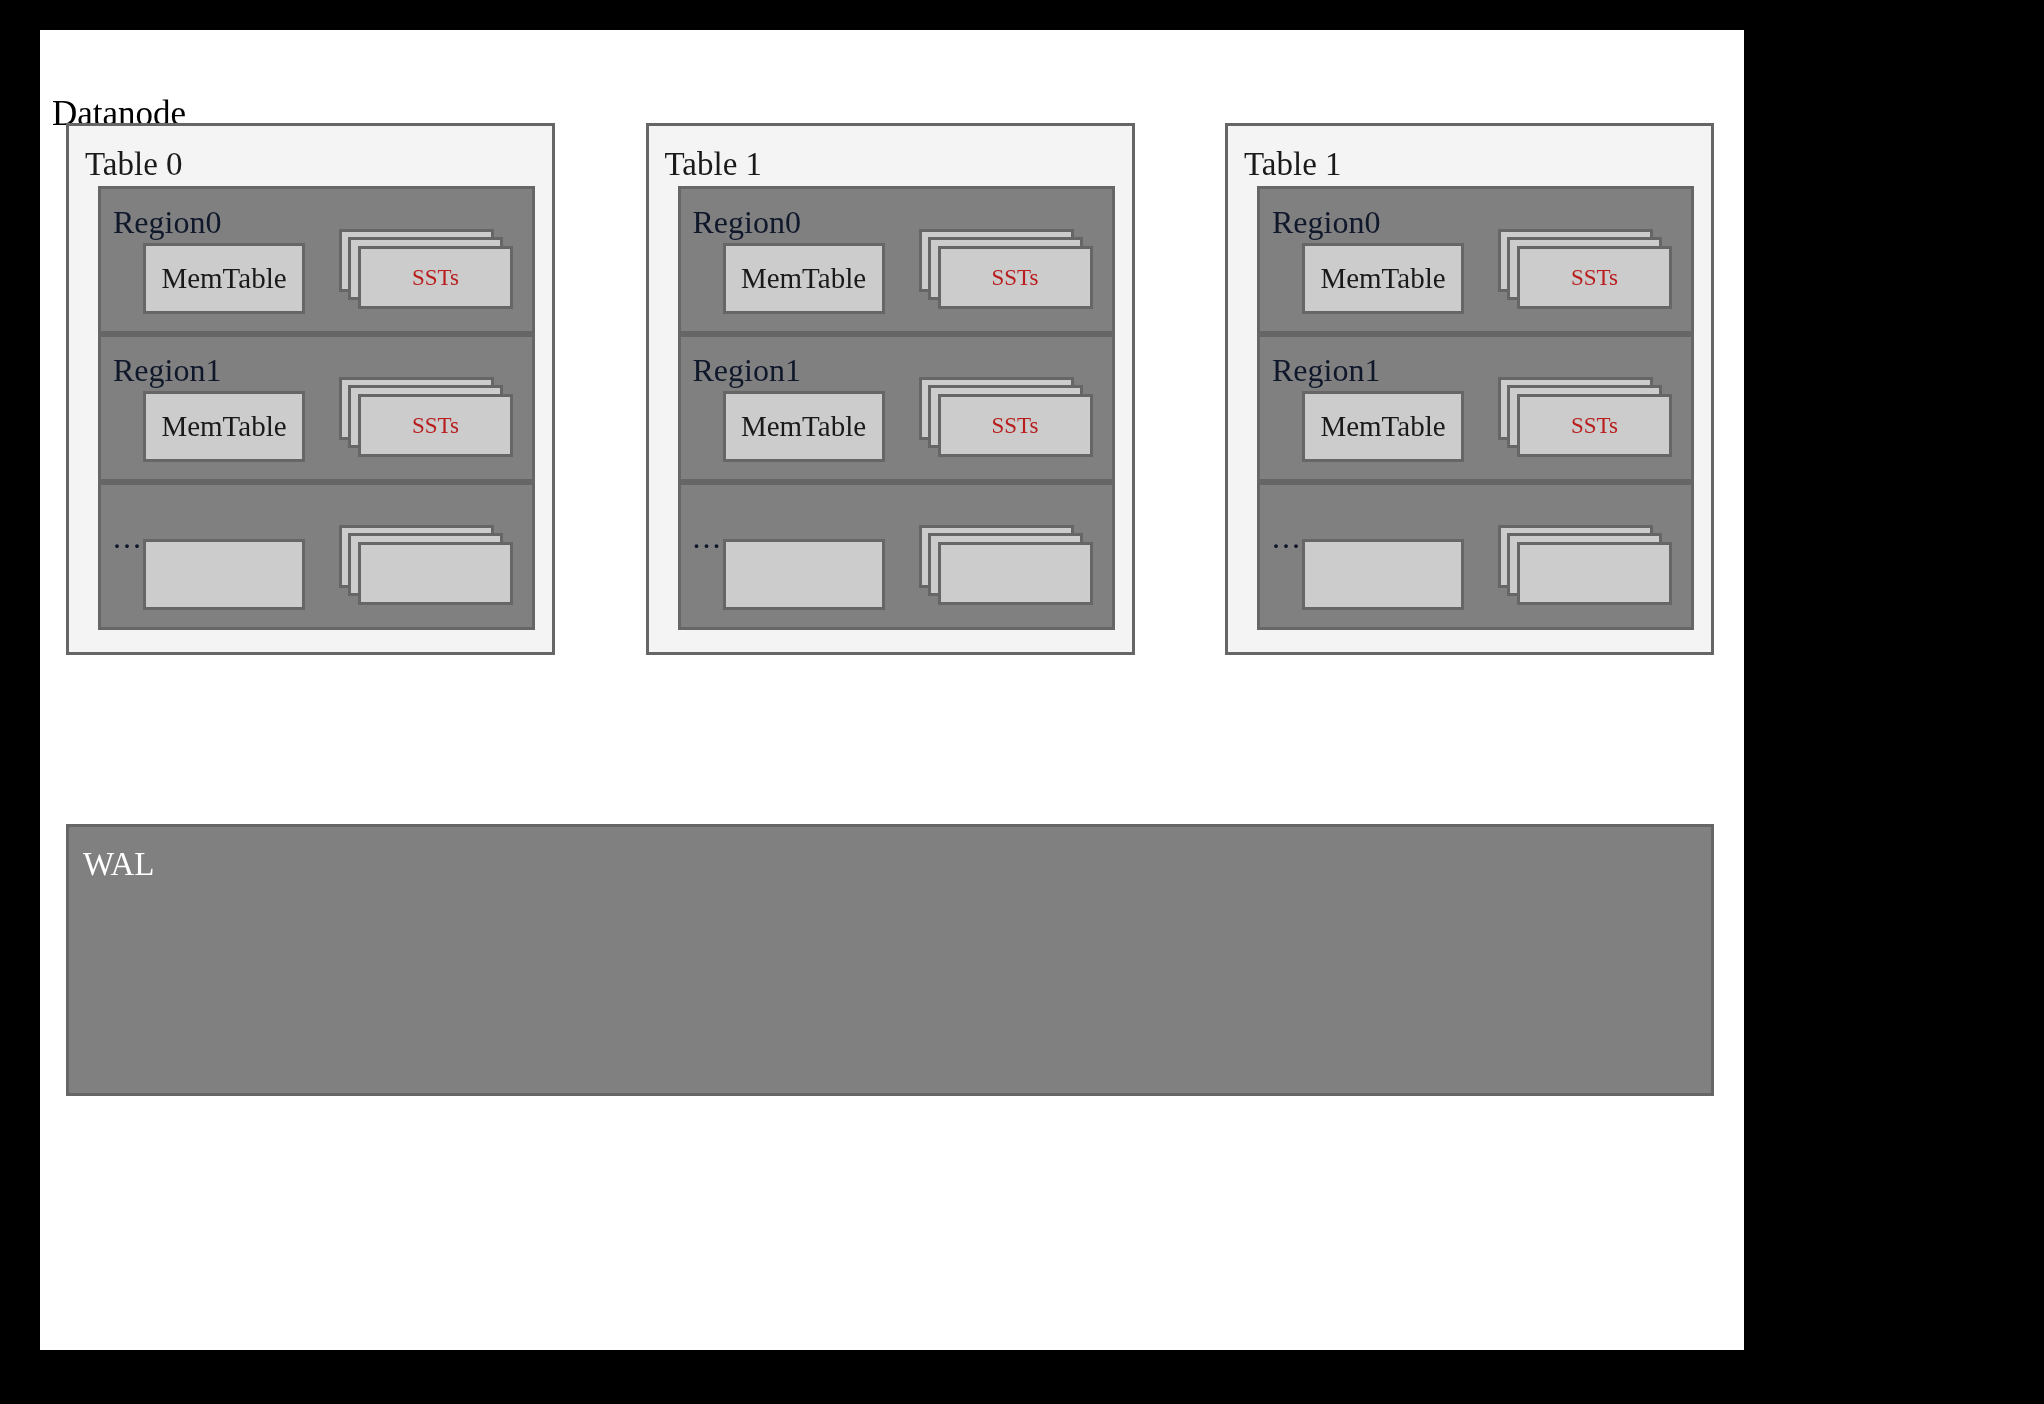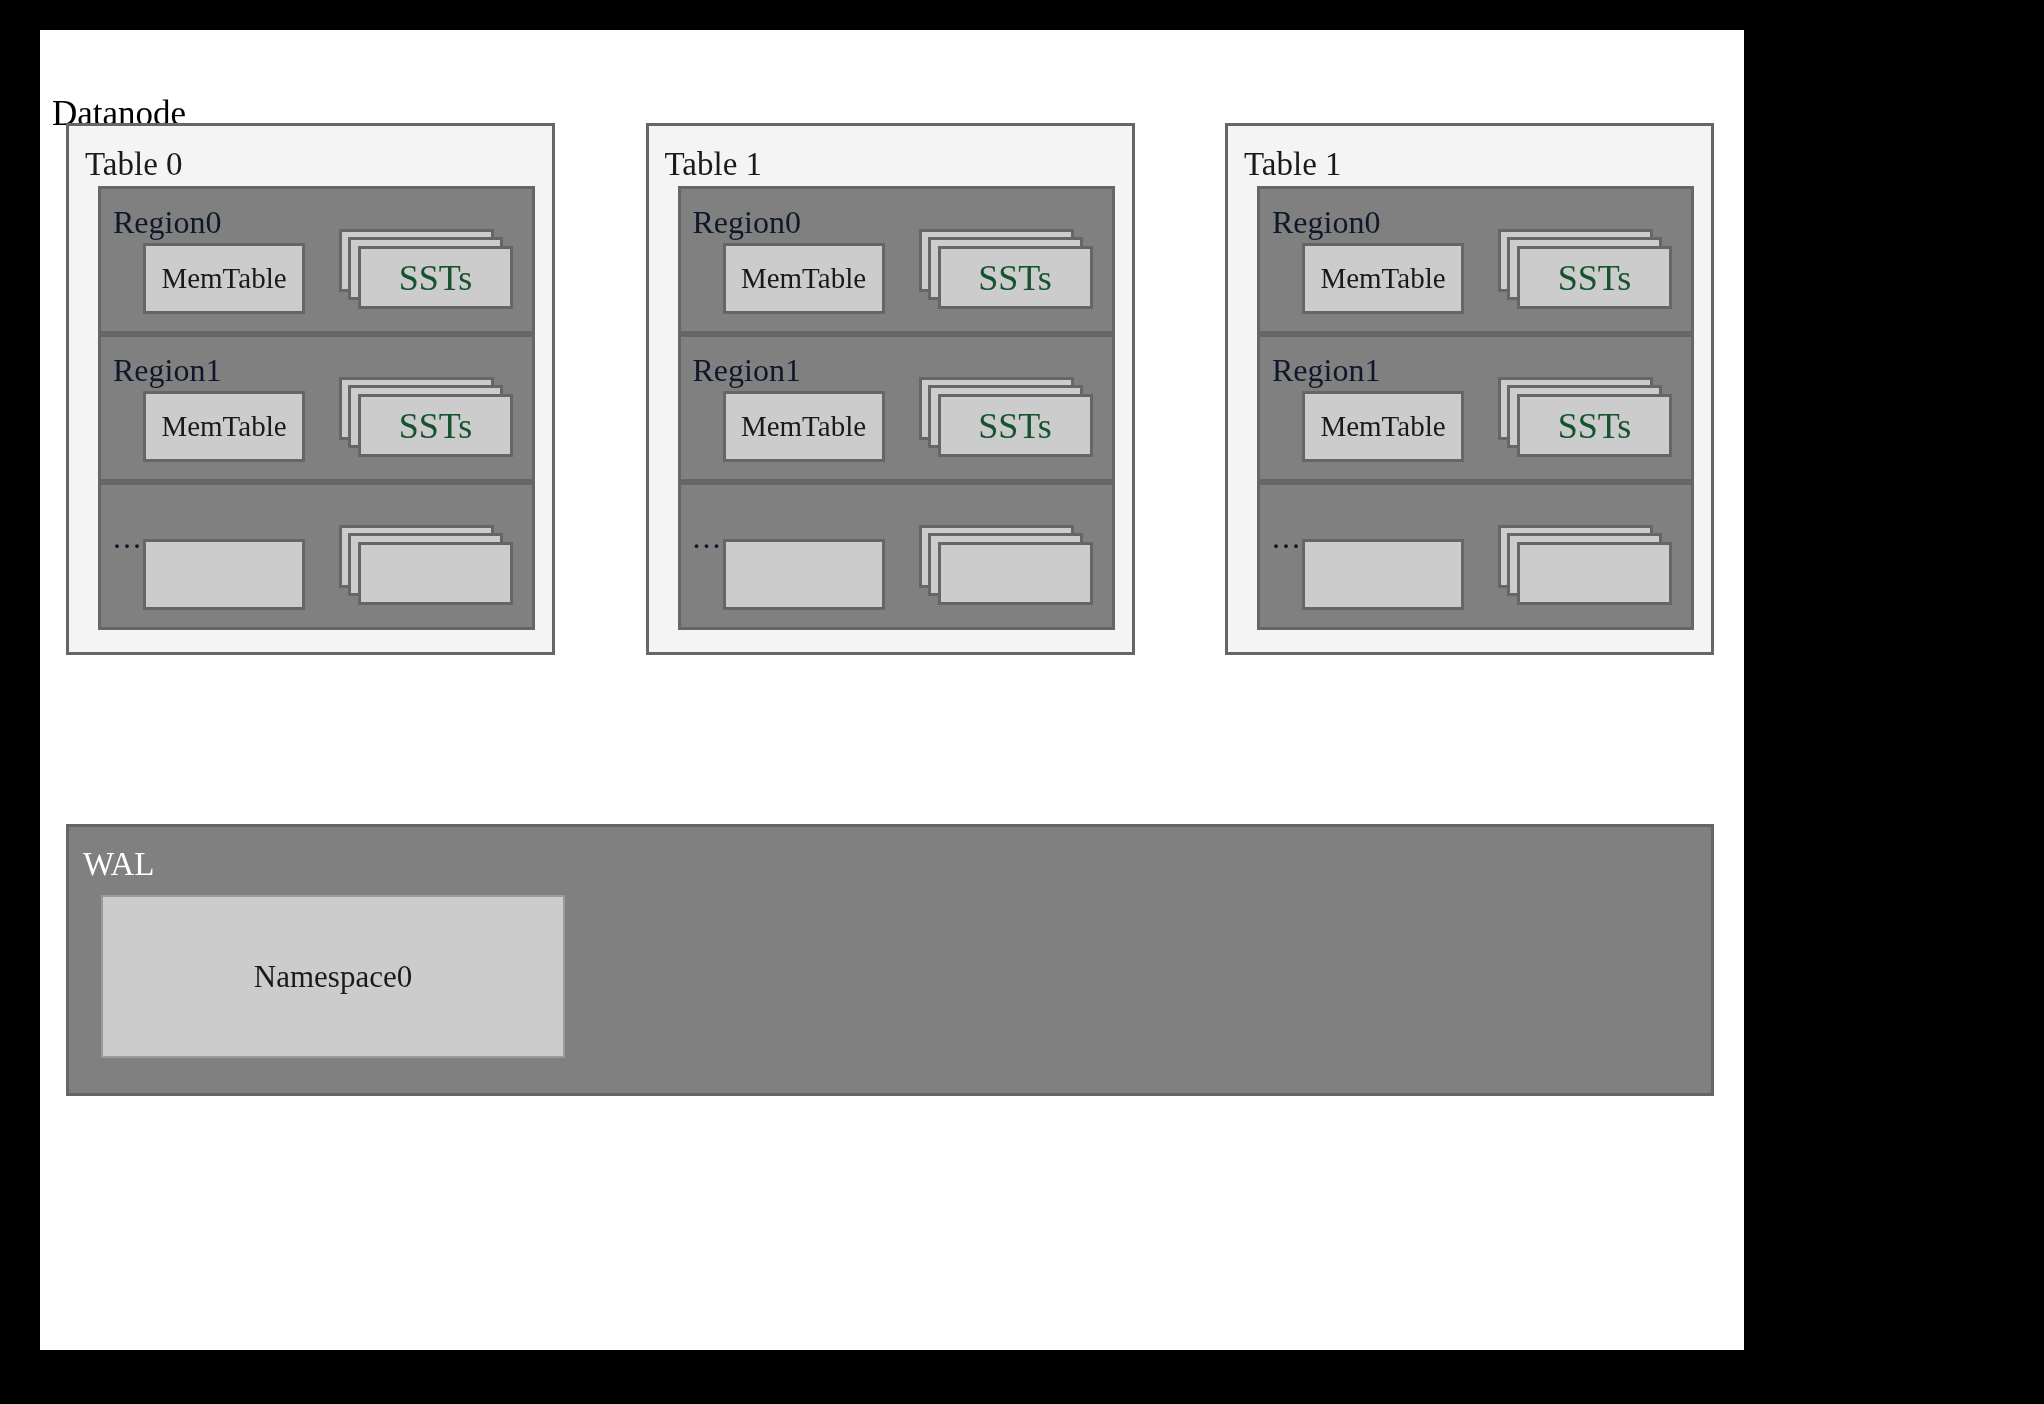--- a/index.html
+++ b/index.html
@@ -145,22 +145,22 @@
   }
 
   .sst-sheet.back2 { left: 0px;  top: 0px; }
   .sst-sheet.back1 { left: 9px;  top: 8px; }
   .sst-sheet.front {
     left: 19px;
     top: 17px;
     display: flex;
     align-items: center;
     justify-content: center;
-    font-size: 36px;
-    color: #14532d;
+    font-size: 23px;
+    color: #b91c1c;
   }
 
   
   .wal-panel {
     position: absolute;
     left: 26px;
     top: 794px;
     width: 1648px;
     height: 272px;
     background: #808080;
@@ -338,18 +338,17 @@
           </div>
 
         </div>
       </div>
 
     </div>
 
     <div class="wal-panel">
       <div class="wal-label">WAL</div>
       <div class="namespaces">
-        <div class="namespace">Namespace0</div>
       </div>
     </div>
 
   </div>
 </div>
 
 </body></html>

